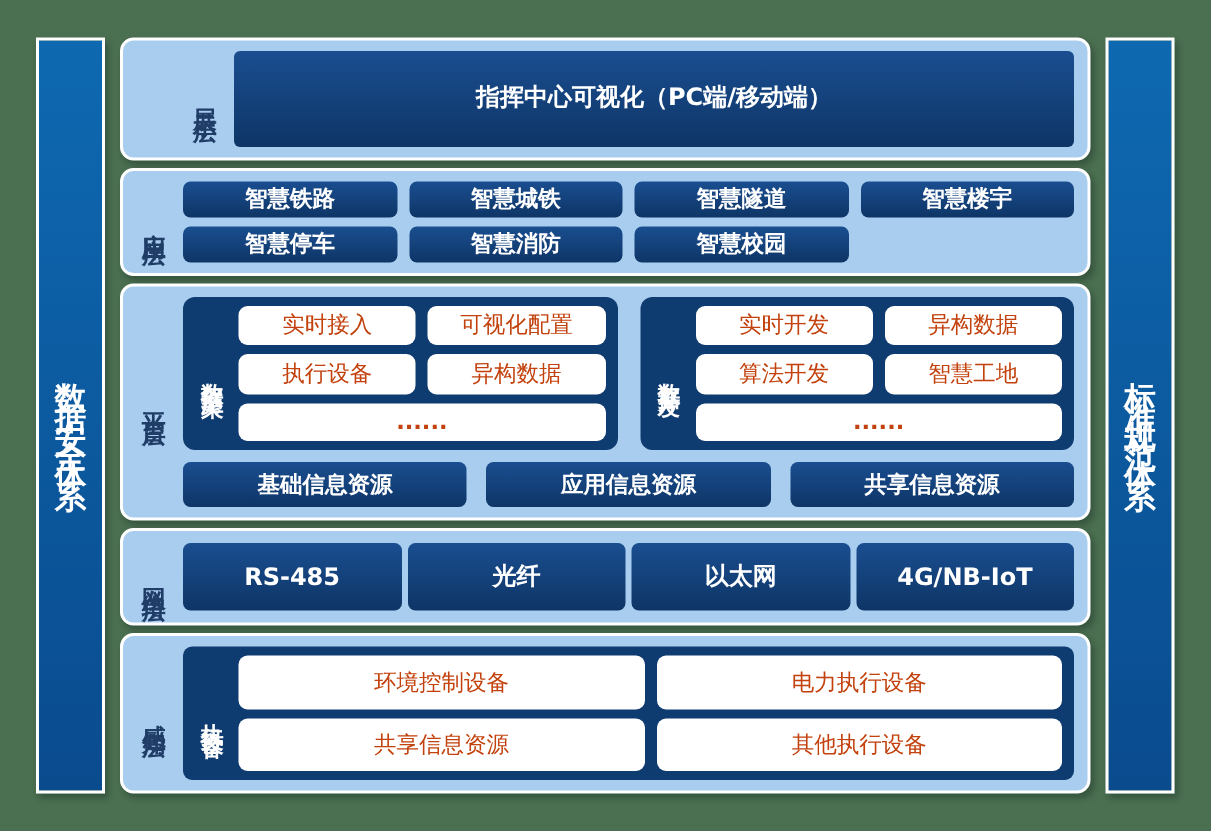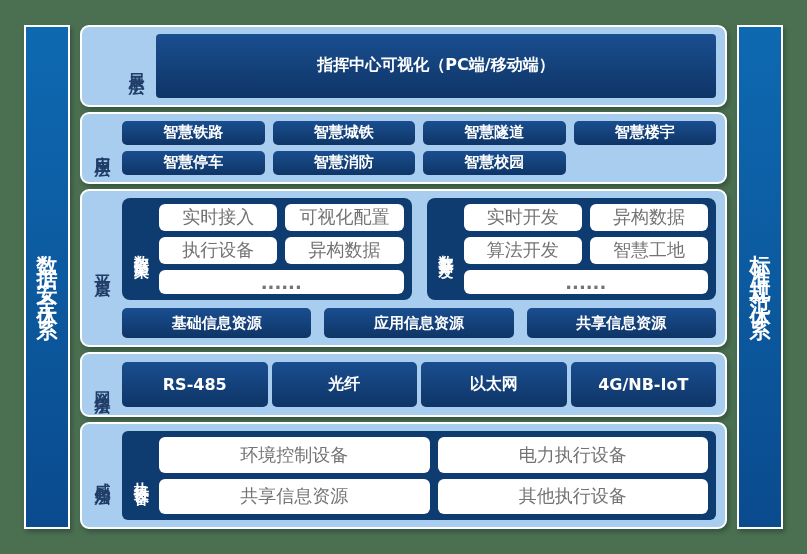--- a/index.html
+++ b/index.html
@@ -72,21 +72,21 @@
   }
   .group-label {
     flex:0 0 22px; display:flex; align-items:center; justify-content:center;
     writing-mode:vertical-rl; text-orientation:upright;
     color:#ffffff; font-weight:bold; font-size:15px; letter-spacing:3px;
   }
   .group-grid { flex:1; display:grid; grid-template-columns:1fr 1fr; gap:6px 8px; min-width:0; }
   .pill {
     background:#ffffff; border-radius:6px;
     display:flex; align-items:center; justify-content:center;
-    font-size:18px; color:#737373; white-space:nowrap; overflow:hidden;
+    font-size:15px; color:#c2410c; white-space:nowrap; overflow:hidden;
   }
   .pill-wide { grid-column:1 / 3; font-weight:bold; }
   .resources { flex:0 0 30px; display:flex; gap:13px; }
   .resources .navy-btn { flex:1; }
 
   
   .p-network { height:67px; padding-top:8px; padding-bottom:8px; }
   .net-row { height:100%; display:flex; gap:4px;justify-content:flex-end; }
   .net-row .navy-btn { flex:1; font-size:16px; }
 

